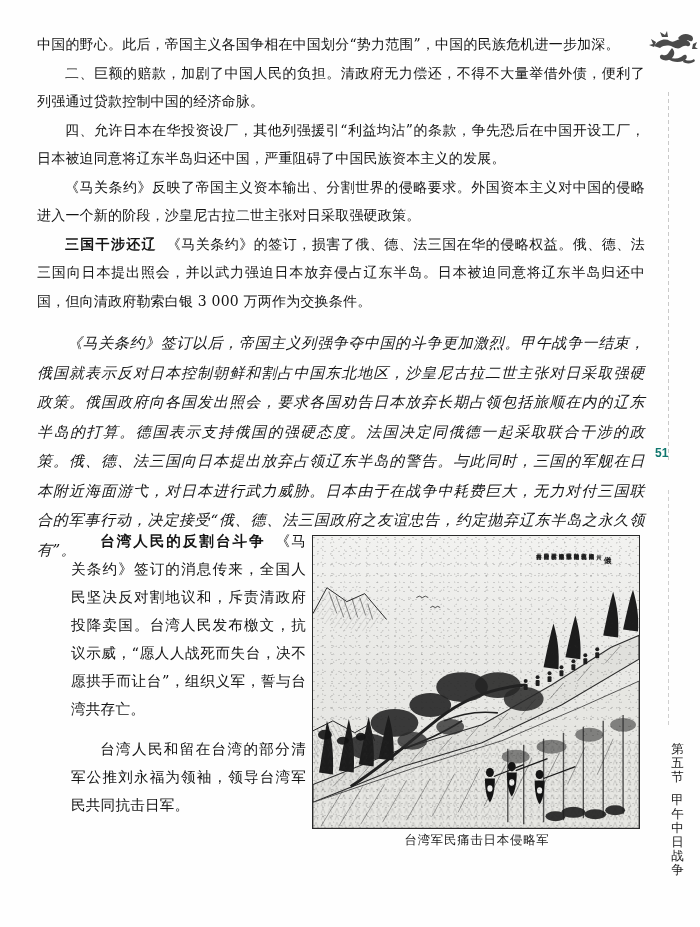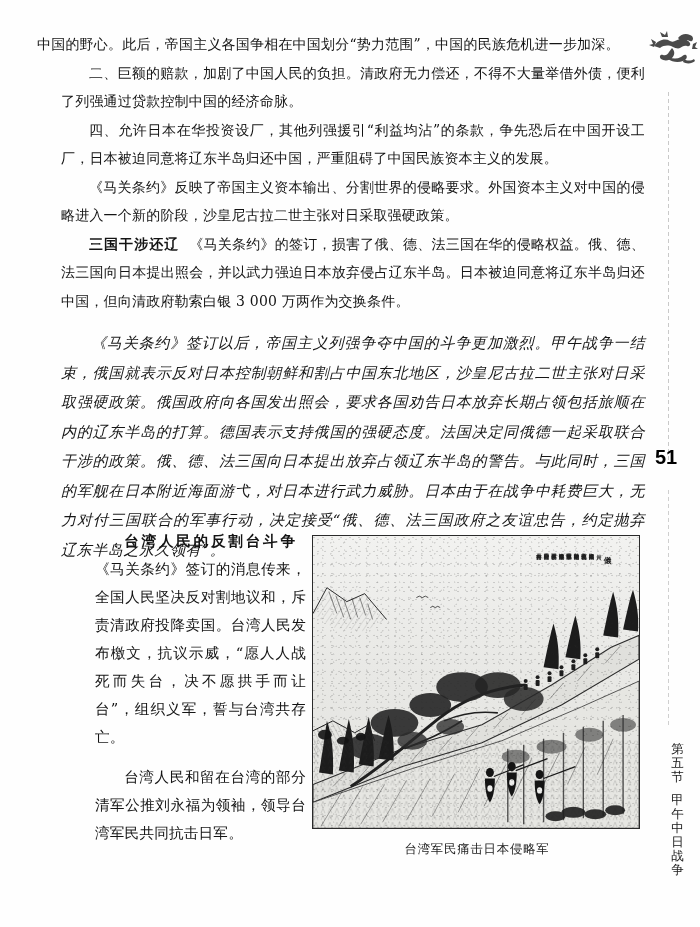--- a/index.html
+++ b/index.html
@@ -26,21 +26,21 @@
   }
   .para {
     font-size: 14px;
     line-height: 28.5px;
     text-align: justify;
     text-justify: inter-ideograph;
     margin: 0;
     letter-spacing: 0.2px;
     color: #141414;
   }
-  .para.indent { text-indent: 2em; margin-left: 24px; }
+  .para.indent { text-indent: 2em; }
   .para .lead {
     font-weight: bold;
     letter-spacing: 1px;
     padding-right: 10px;
   }
 
   
   .kai {
     font-family: "DejaVu Serif", "Liberation Serif", serif;
     font-style: italic;
@@ -67,22 +67,22 @@
     width: 1px;
     height: 235px;
     background: repeating-linear-gradient(to bottom, #cfcfcf 0 4px, transparent 4px 7px);
   }
   .folio {
     position: absolute;
     left: 655px;
     top: 446px;
     font-family: "Liberation Sans", sans-serif;
     font-weight: bold;
-    font-size: 20px;
-    color: #000000;
+    font-size: 12px;
+    color: #0f766e;
   }
 
   
   .dragon {
     position: absolute;
     left: 648px;
     top: 26px;
     width: 50px;
     height: 46px;
     opacity: 0.85;
@@ -176,21 +176,21 @@
     white-space: nowrap;
     font-family: "DejaVu Serif", "Liberation Serif", serif;
   }
   .inscription .line.title {
     font-size: 7.6px;
     letter-spacing: 1.2px;
     font-weight: bold;
   }
 
   .caption {
-    margin-top: 12px;
+    margin-top: 3px;
     text-align: center;
     font-size: 12.4px;
     letter-spacing: 0.8px;
     color: #1d1d1d;
   }
 </style>
 </head>
 <body>
 
 <div class="page">

